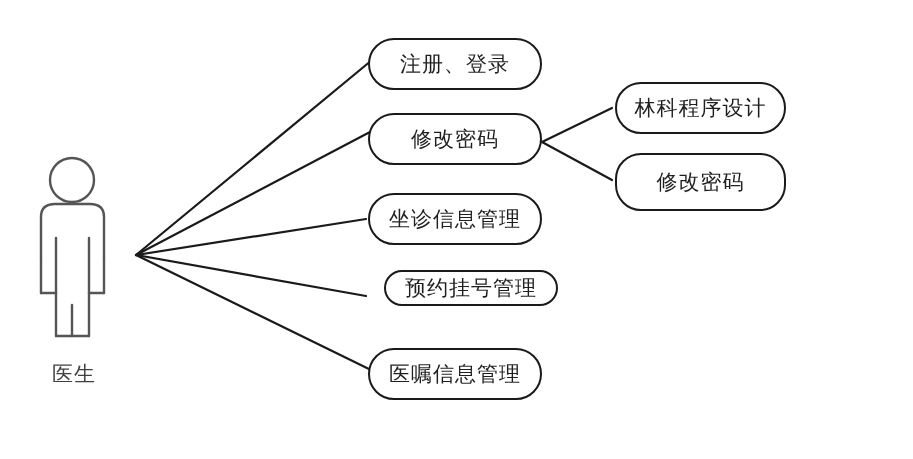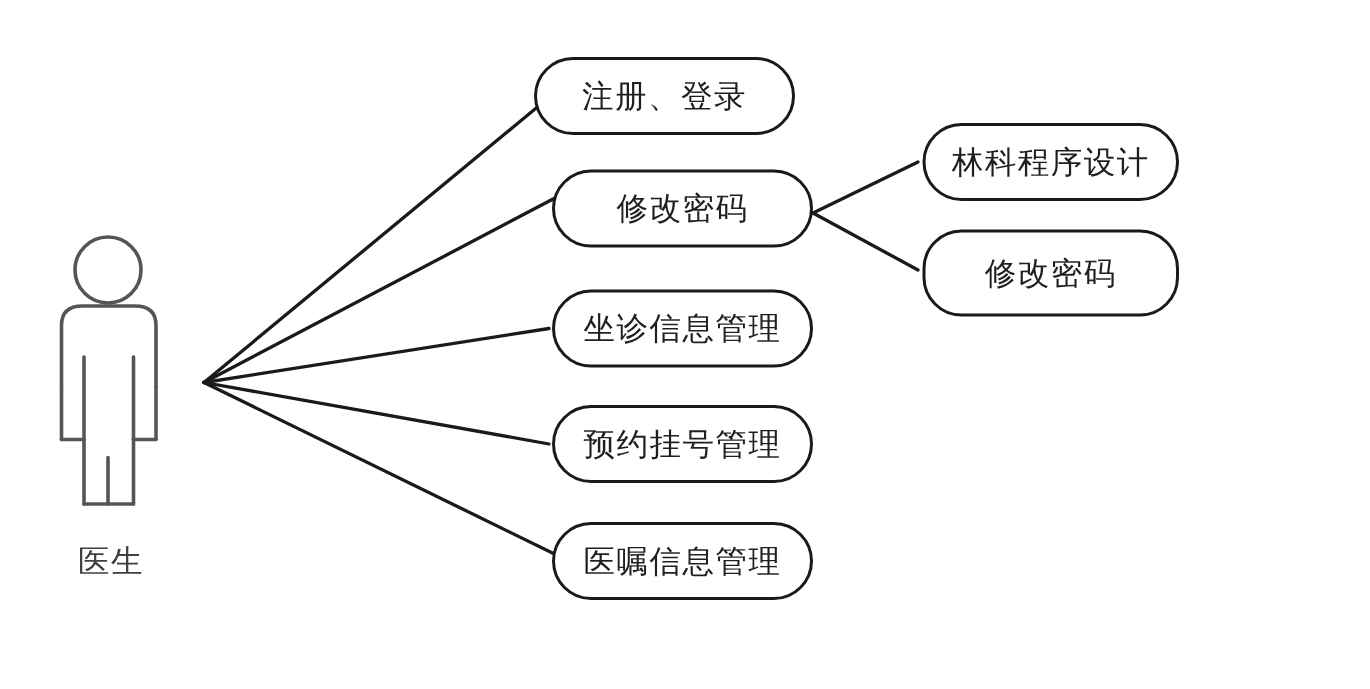--- a/index.html
+++ b/index.html
@@ -99,24 +99,24 @@
       <path d="M 56 293 L 56 336"></path>
       <path d="M 89 293 L 89 336"></path>
 
       <path d="M 72 305 L 72 336"></path>
 
       <path d="M 56 336 L 89 336"></path>
     </g>
   </svg>
 
   <div id="usecase-layer">
-      <div class="usecase" style="left: 356px; top: 38px; width: 174px; height: 52px;">注册、登录</div>
+      <div class="usecase" style="left: 368px; top: 38px; width: 174px; height: 52px;">注册、登录</div>
       <div class="usecase" style="left: 368px; top: 113px; width: 174px; height: 52px;">修改密码</div>
       <div class="usecase" style="left: 368px; top: 193px; width: 174px; height: 52px;">坐诊信息管理</div>
-      <div class="usecase" style="left: 368px; top: 270px; width: 174px; height: 52px;">预约挂号管理</div>
+      <div class="usecase" style="left: 384px; top: 270px; width: 174px; height: 36px;">预约挂号管理</div>
       <div class="usecase" style="left: 368px; top: 348px; width: 174px; height: 52px;">医嘱信息管理</div>
       <div class="usecase" style="left: 615px; top: 82px; width: 171px; height: 52px;">林科程序设计</div>
       <div class="usecase" style="left: 615px; top: 153px; width: 171px; height: 58px;">修改密码</div>
     </div>
 
   <div class="actor-label" style="left:52px; top:360px;">医生</div>
 
 
 </div>
 

